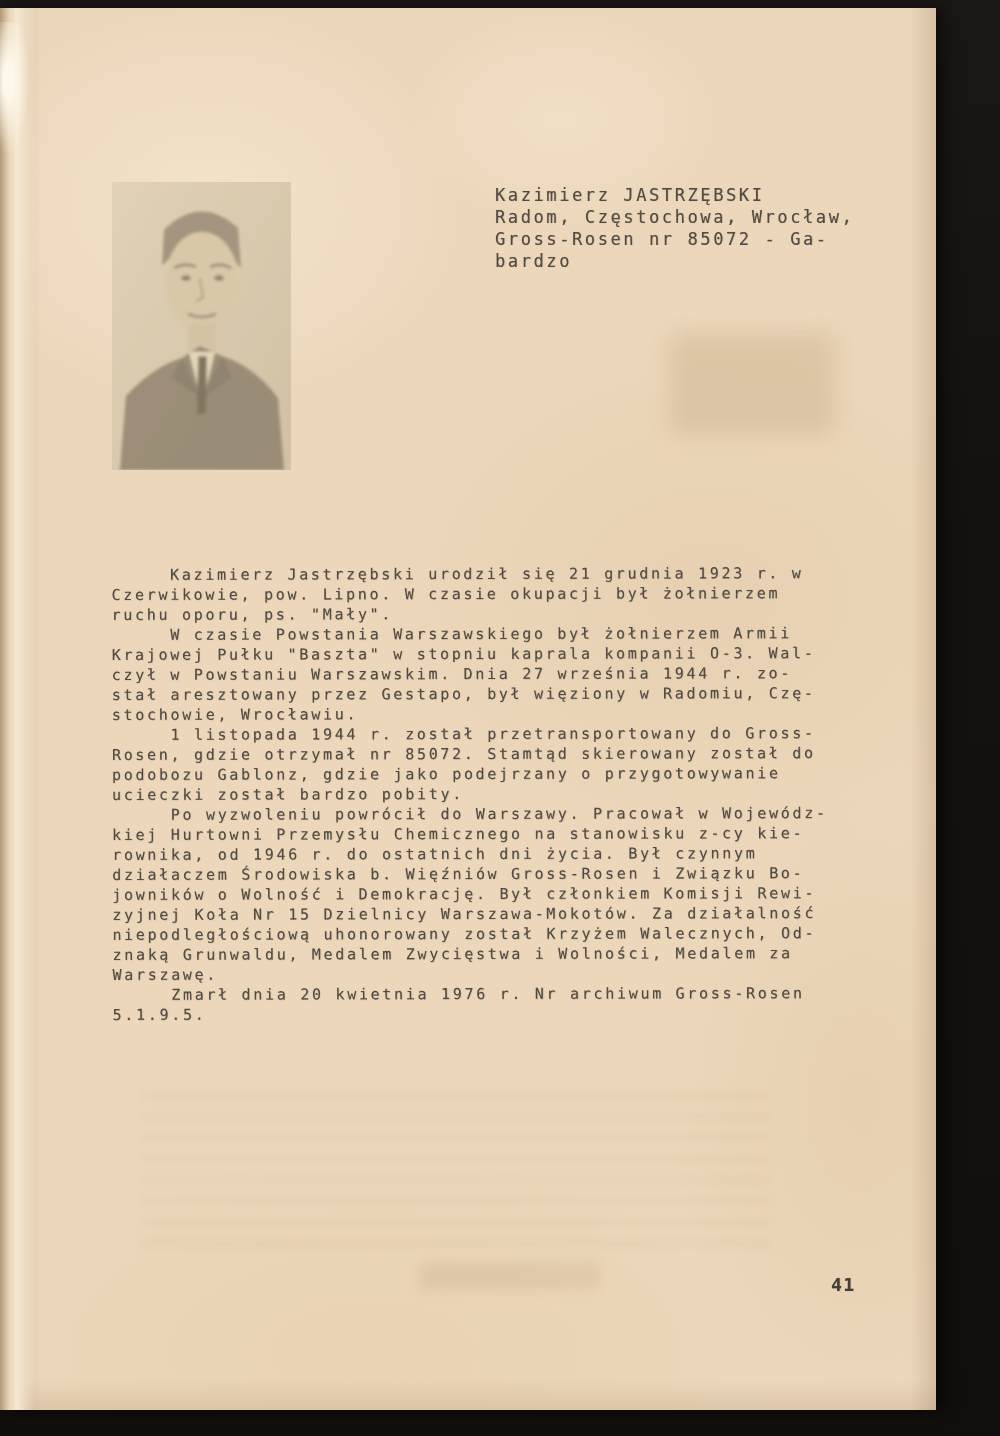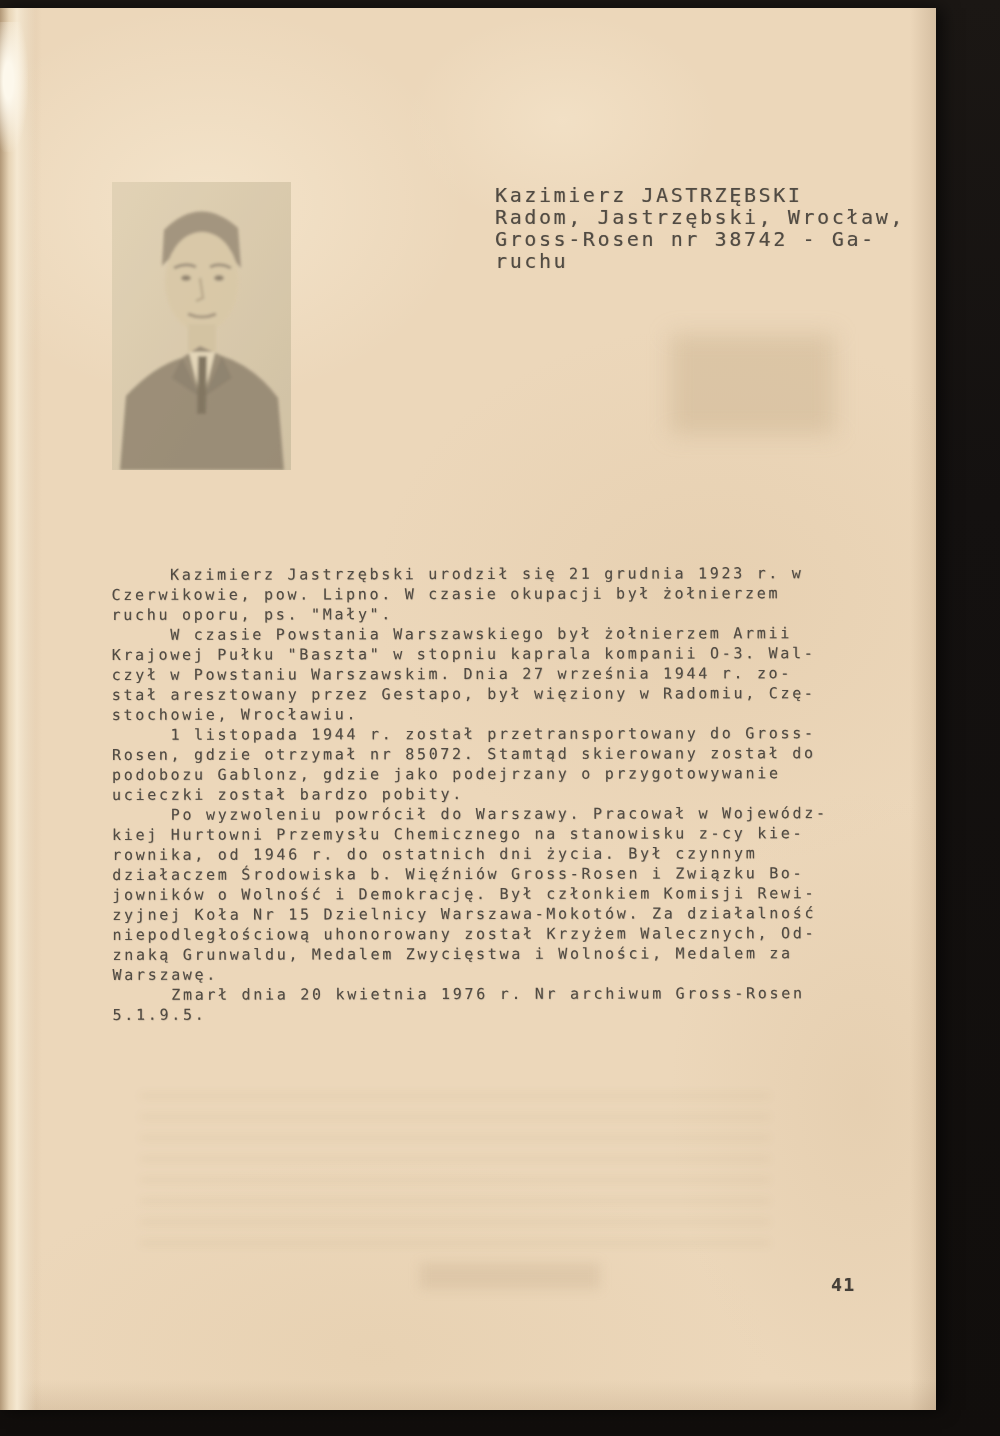--- a/index.html
+++ b/index.html
@@ -46,21 +46,21 @@
     overflow:hidden; filter:blur(.4px) sepia(.12);
     box-shadow: inset 0 0 18px rgba(140,120,95,.35);
   }
   .photo svg { display:block; width:100%; height:100%; }
 
   .typewriter {
     position:absolute; white-space:pre; color:#514b43;
     font-family:"DejaVu Sans Mono","Liberation Mono",monospace;
     text-shadow:0.4px 0.4px 0.8px rgba(81,75,67,.45);
   }
-  .header-text { left:495px; top:176px; font-size:20px; line-height:22px; letter-spacing:2.6px; }
+  .header-text { left:495px; top:176px; font-size:17px; line-height:22px; letter-spacing:2.6px; }
   .body-text   { left:112px; top:556px; font-size:15px; line-height:20px; letter-spacing:2.7px; transform:rotate(-0.15deg); }
   .page-number { left:831px; top:1266px; font-size:18px; font-weight:bold; letter-spacing:1.5px; color:#453f38; }
 </style>
 </head>
 <body>
 
 <div class="scan">
   <div class="paper">
 
     <div class="page-curl"></div>
@@ -95,20 +95,20 @@
           <path d="M8,288 L14,214 Q42,184 70,176 L88,164 L110,174 Q142,184 166,216 L172,288 Z" fill="#7b7061"></path>
           <path d="M70,176 L88,215 L60,196 Z" fill="#6c6254"></path>
           <path d="M110,174 L92,215 L120,196 Z" fill="#6c6254"></path>
           <polygon points="77,170 103,170 90,222" fill="#e2d7c0"></polygon>
           <polygon points="86,174 95,174 94,232 85,232" fill="#59503f"></polygon>
         </g>
         <rect x="0" y="0" width="179" height="288" fill="#d8c7a9" opacity="0.22"></rect>
       </svg>
     </div>
 
-    <div class="typewriter header-text"><div>Kazimierz JASTRZĘBSKI</div><div>Radom, Jastrzębski, Wrocław,</div><div>Gross-Rosen nr 38742 - Ga-</div><div>ruchu</div></div>
+    <div class="typewriter header-text"><div>Kazimierz JASTRZĘBSKI</div><div>Radom, Częstochowa, Wrocław,</div><div>Gross-Rosen nr 85072 - Ga-</div><div>bardzo</div></div>
 
     <div class="typewriter body-text"><div>     Kazimierz Jastrzębski urodził się 21 grudnia 1923 r. w</div><div>Czerwikowie, pow. Lipno. W czasie okupacji był żołnierzem</div><div>ruchu oporu, ps. "Mały".</div><div>     W czasie Powstania Warszawskiego był żołnierzem Armii</div><div>Krajowej Pułku "Baszta" w stopniu kaprala kompanii O-3. Wal-</div><div>czył w Powstaniu Warszawskim. Dnia 27 września 1944 r. zo-</div><div>stał aresztowany przez Gestapo, był więziony w Radomiu, Czę-</div><div>stochowie, Wrocławiu.</div><div>     1 listopada 1944 r. został przetransportowany do Gross-</div><div>Rosen, gdzie otrzymał nr 85072. Stamtąd skierowany został do</div><div>podobozu Gablonz, gdzie jako podejrzany o przygotowywanie</div><div>ucieczki został bardzo pobity.</div><div>     Po wyzwoleniu powrócił do Warszawy. Pracował w Wojewódz-</div><div>kiej Hurtowni Przemysłu Chemicznego na stanowisku z-cy kie-</div><div>rownika, od 1946 r. do ostatnich dni życia. Był czynnym</div><div>działaczem Środowiska b. Więźniów Gross-Rosen i Związku Bo-</div><div>jowników o Wolność i Demokrację. Był członkiem Komisji Rewi-</div><div>zyjnej Koła Nr 15 Dzielnicy Warszawa-Mokotów. Za działalność</div><div>niepodległościową uhonorowany został Krzyżem Walecznych, Od-</div><div>znaką Grunwaldu, Medalem Zwycięstwa i Wolności, Medalem za</div><div>Warszawę.</div><div>     Zmarł dnia 20 kwietnia 1976 r. Nr archiwum Gross-Rosen</div><div>5.1.9.5.</div></div>
 
     <div class="typewriter page-number">41</div>
 
   </div>
 </div>
 
 </body></html>

